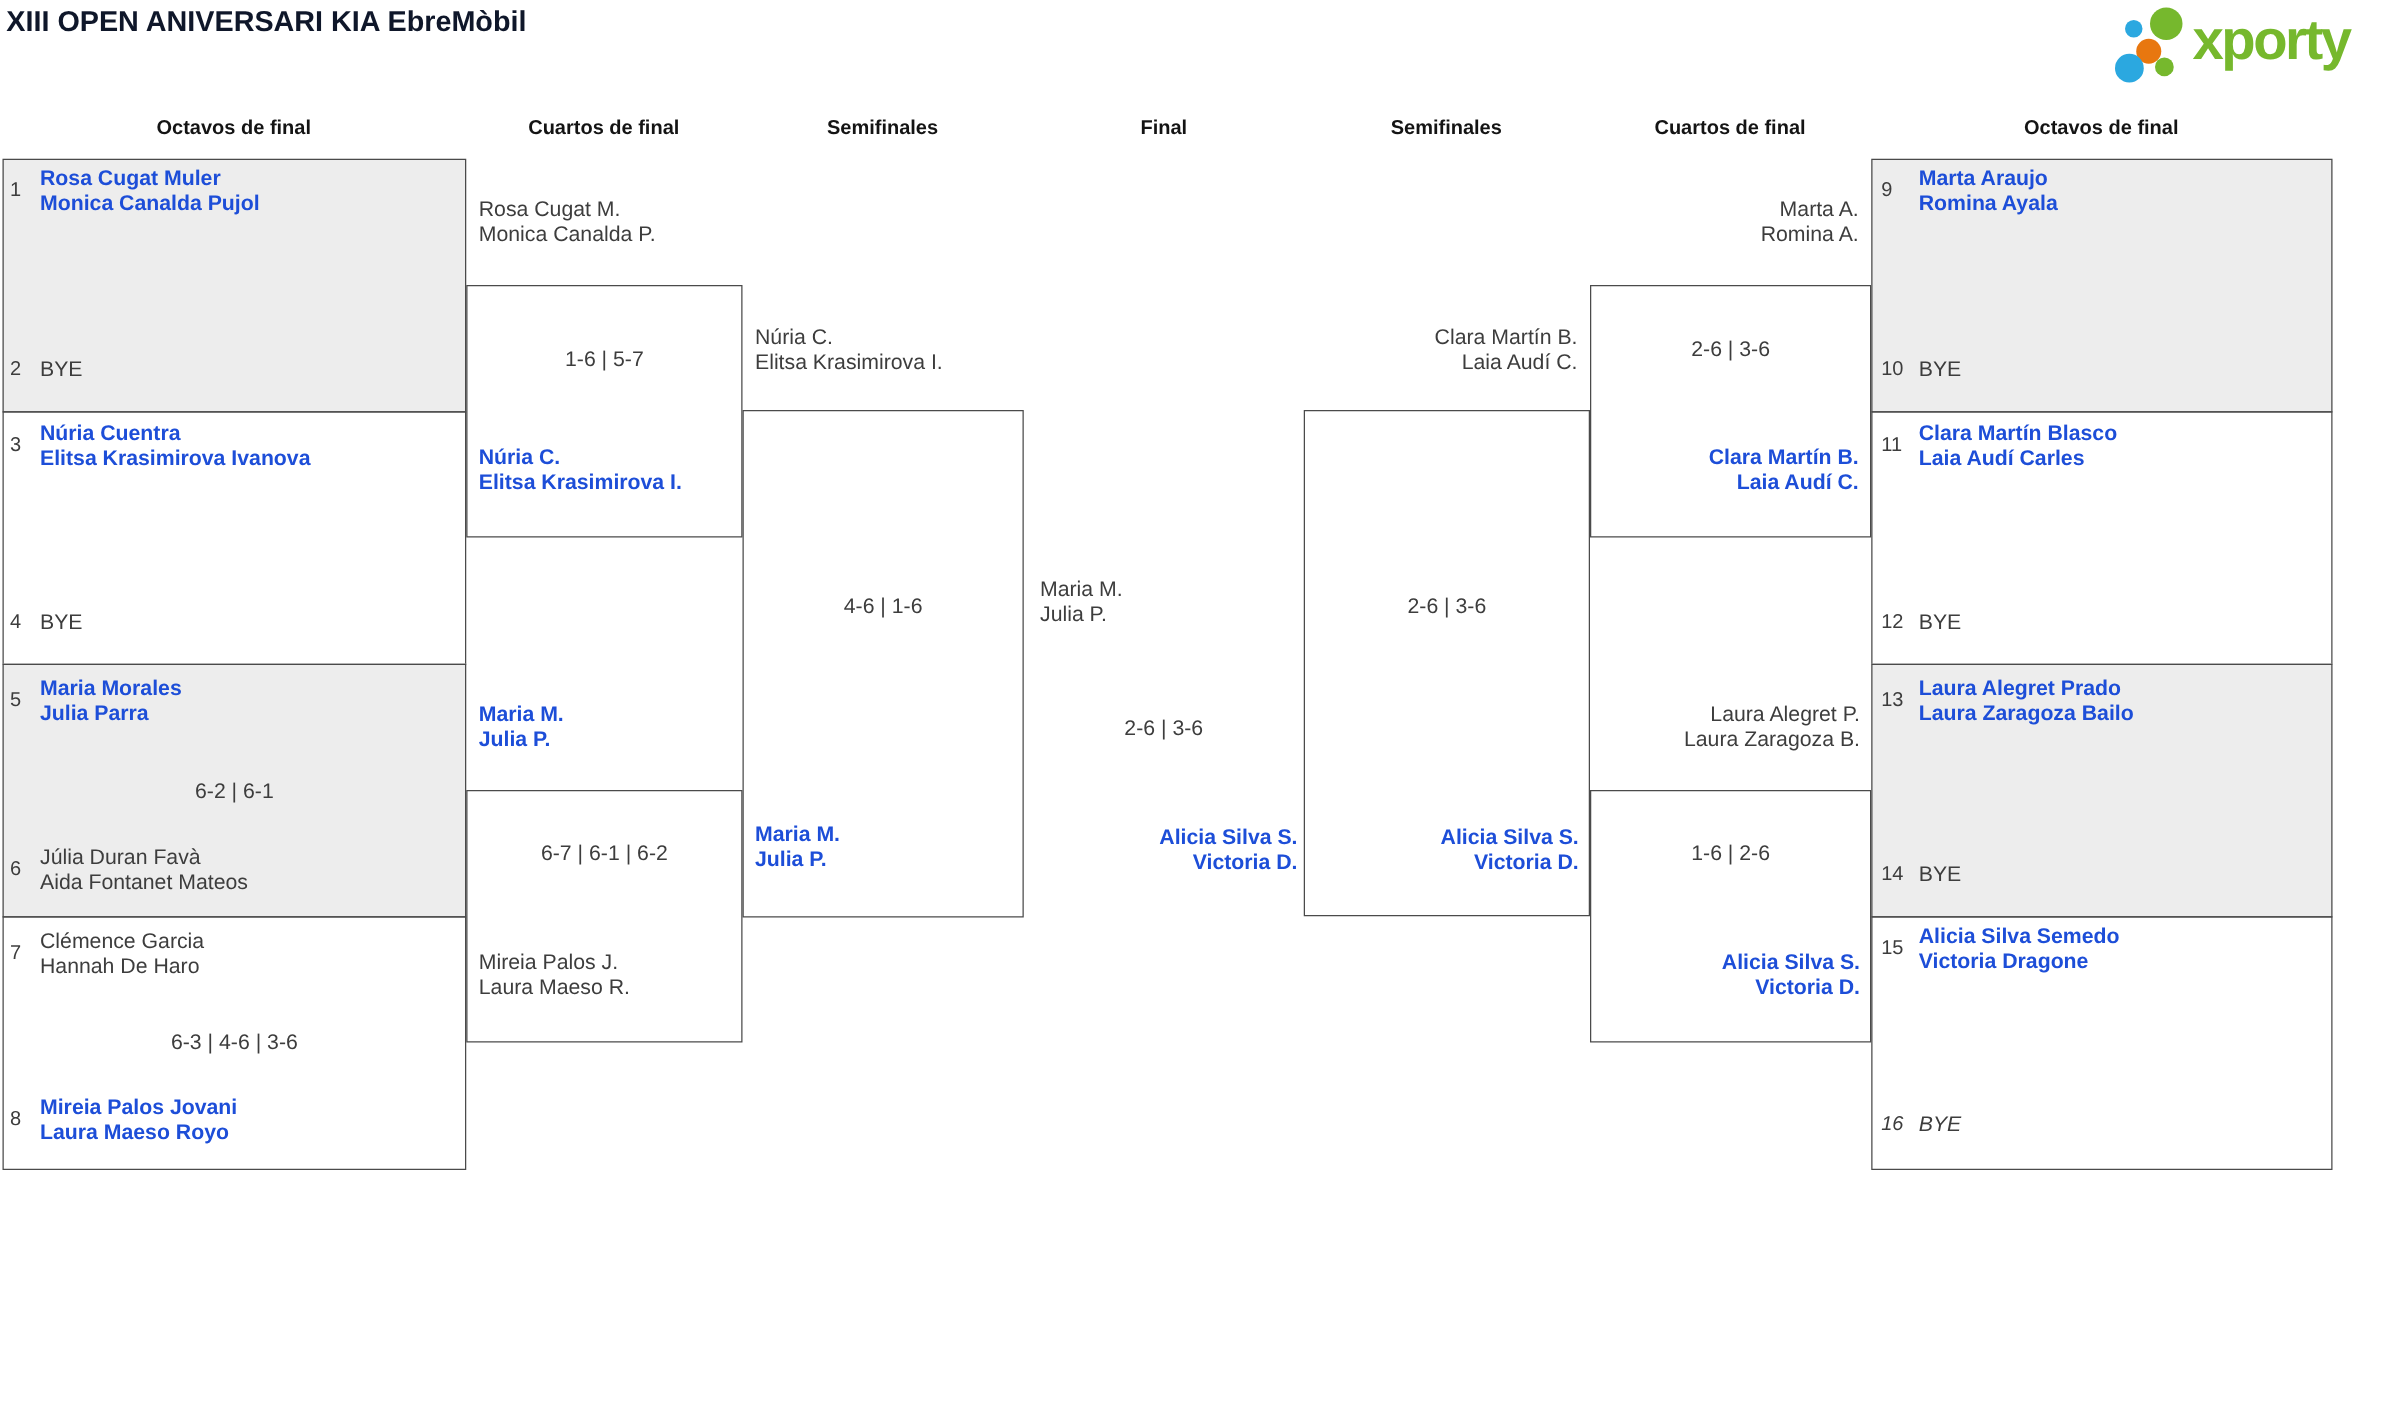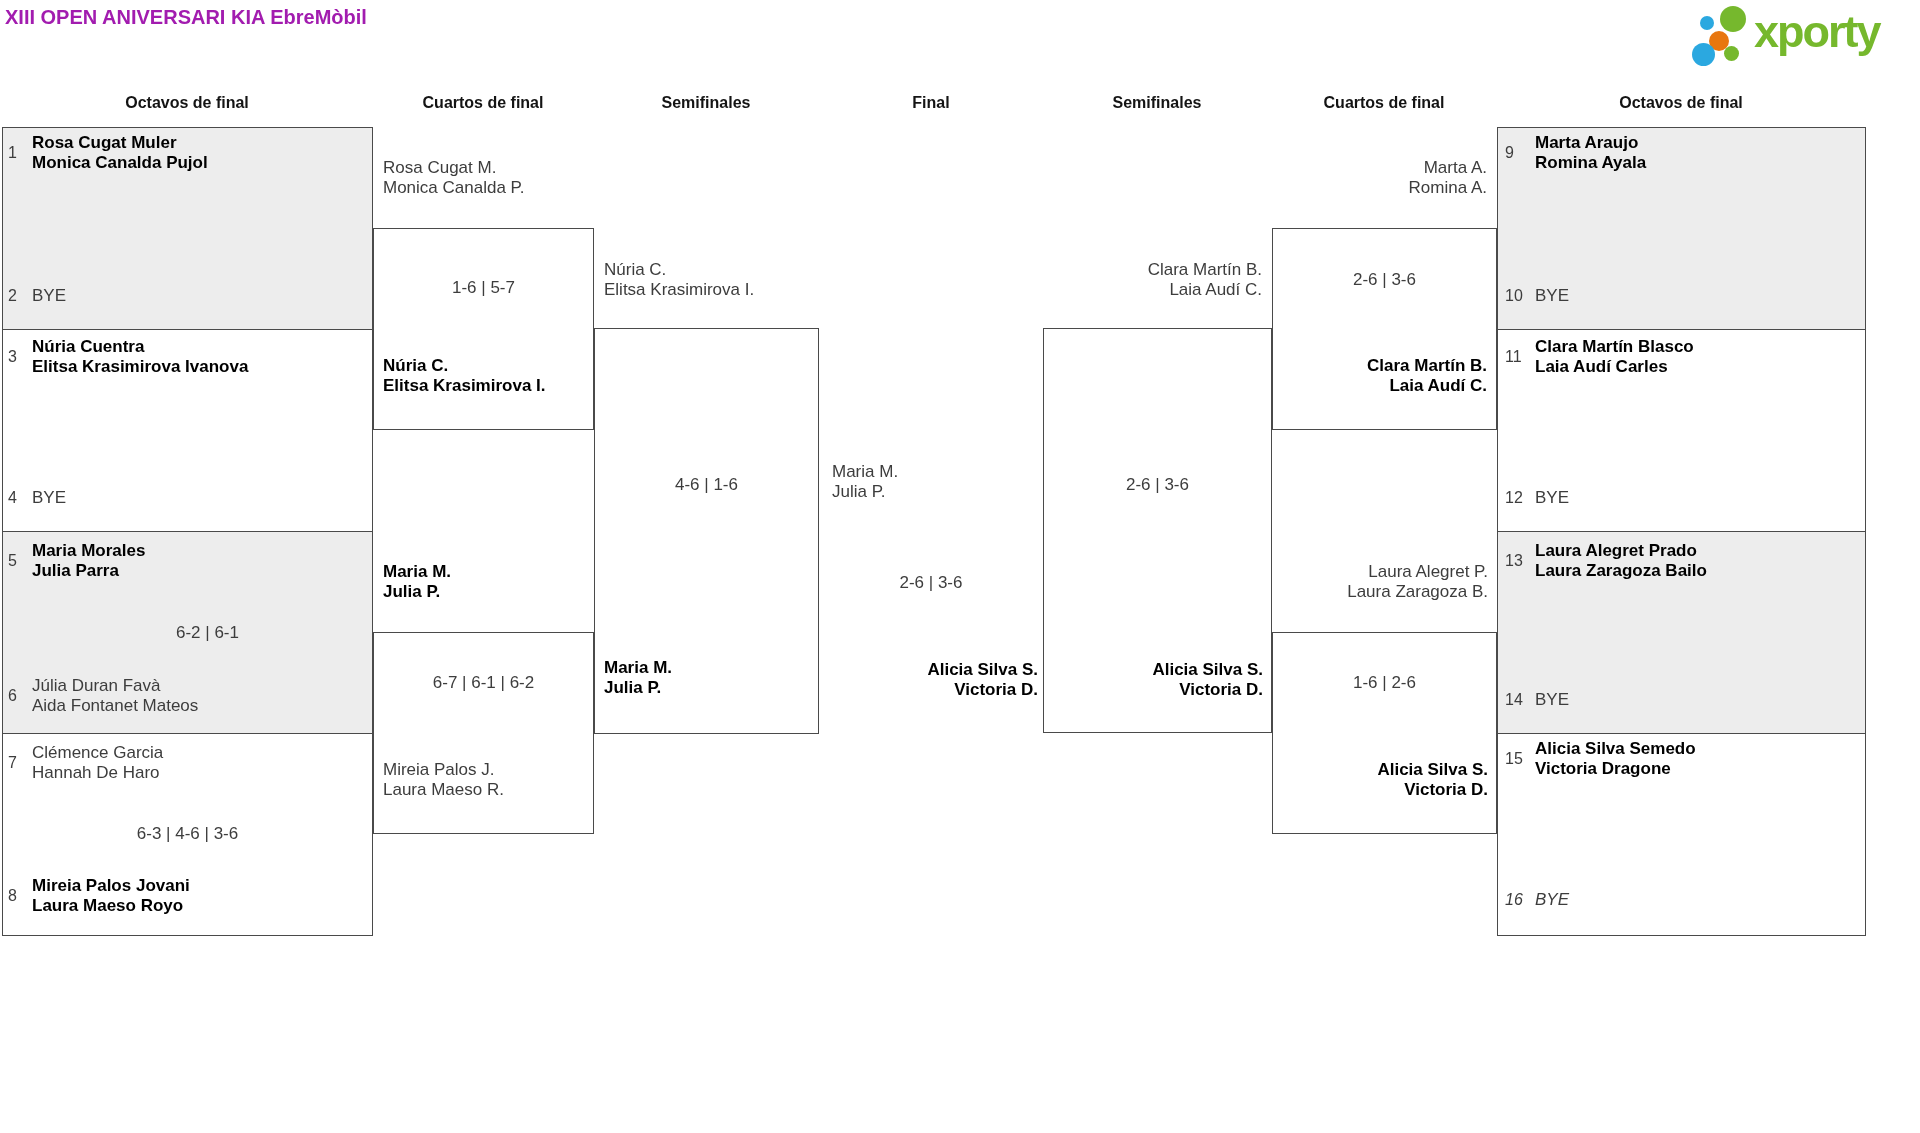--- a/index.html
+++ b/index.html
@@ -1,27 +1,27 @@
 <!DOCTYPE html>
 <html><head>
 <meta charset="utf-8">
 <style>
   html,body{margin:0;padding:0;background:#fff;}
   .canvas{position:relative;width:1920px;height:1133px;background:#fff;overflow:hidden;
           font-family:"Liberation Sans","DejaVu Sans",sans-serif;color:#3d3d3d;}
-  .title{position:absolute;left:5px;top:3px;font-size:20px;line-height:29px;font-weight:700;color:#a21caf;text-align:center;}
+  .title{position:absolute;left:5px;top:3px;font-size:23px;line-height:29px;font-weight:700;color:#0f172a;text-align:center;}
   .rh{position:absolute;top:94px;width:220px;text-align:center;font-size:16px;font-weight:700;color:#141414;}
   .box{position:absolute;border:1px solid #4a4a4a;box-sizing:border-box;background:transparent;}
   .grey{background:#ededed;}
   .entry{position:absolute;display:flex;gap:4px;font-size:17px;line-height:20px;}
   .entry .num{flex:none;width:20px;align-self:center;font-size:16px;color:#3d3d3d;}
   .entry .numw{width:26px;}
   .nl{display:block;}
   .names{color:#3d3d3d;}
-  .names.bold,.lbl.bold{font-weight:700;color:#000000;}
+  .names.bold,.lbl.bold{font-weight:700;color:#1d4ed8;}
   .lbl{position:absolute;font-size:17px;line-height:20px;color:#3d3d3d;}
   .lbl.ralign{text-align:right;width:200px;}
   .score{position:absolute;text-align:center;font-size:17px;color:#3d3d3d;}
   .logo{position:absolute;left:1690px;top:2px;width:228px;height:64px;display:block;text-decoration:none;cursor:pointer;}
   .dot{position:absolute;border-radius:50%;}
   .logo-text{position:absolute;left:64px;top:2px;font-size:45px;font-weight:700;letter-spacing:-2px;line-height:56px;}
 </style>
 </head>
 <body>
 
@@ -89,21 +89,21 @@
         <span class="nl">BYE</span>
       </span>
   </div>
   <div class="entry" style="left:8px;top:541px;">
     <span class="num">5</span>
     <span class="names bold">
         <span class="nl">Maria Morales</span>
         <span class="nl">Julia Parra</span>
       </span>
   </div>
-  <div class="score" style="left:2px;top:623px;width:371px;padding-left:20px;">6-2 | 6-1</div>
+  <div class="score" style="left:2px;top:623px;width:371px;">6-2 | 6-1</div>
   <div class="entry" style="left:8px;top:676px;">
     <span class="num">6</span>
     <span class="names">
         <span class="nl">Júlia Duran Favà</span>
         <span class="nl">Aida Fontanet Mateos</span>
       </span>
   </div>
   <div class="entry" style="left:8px;top:743px;">
     <span class="num">7</span>
     <span class="names">

